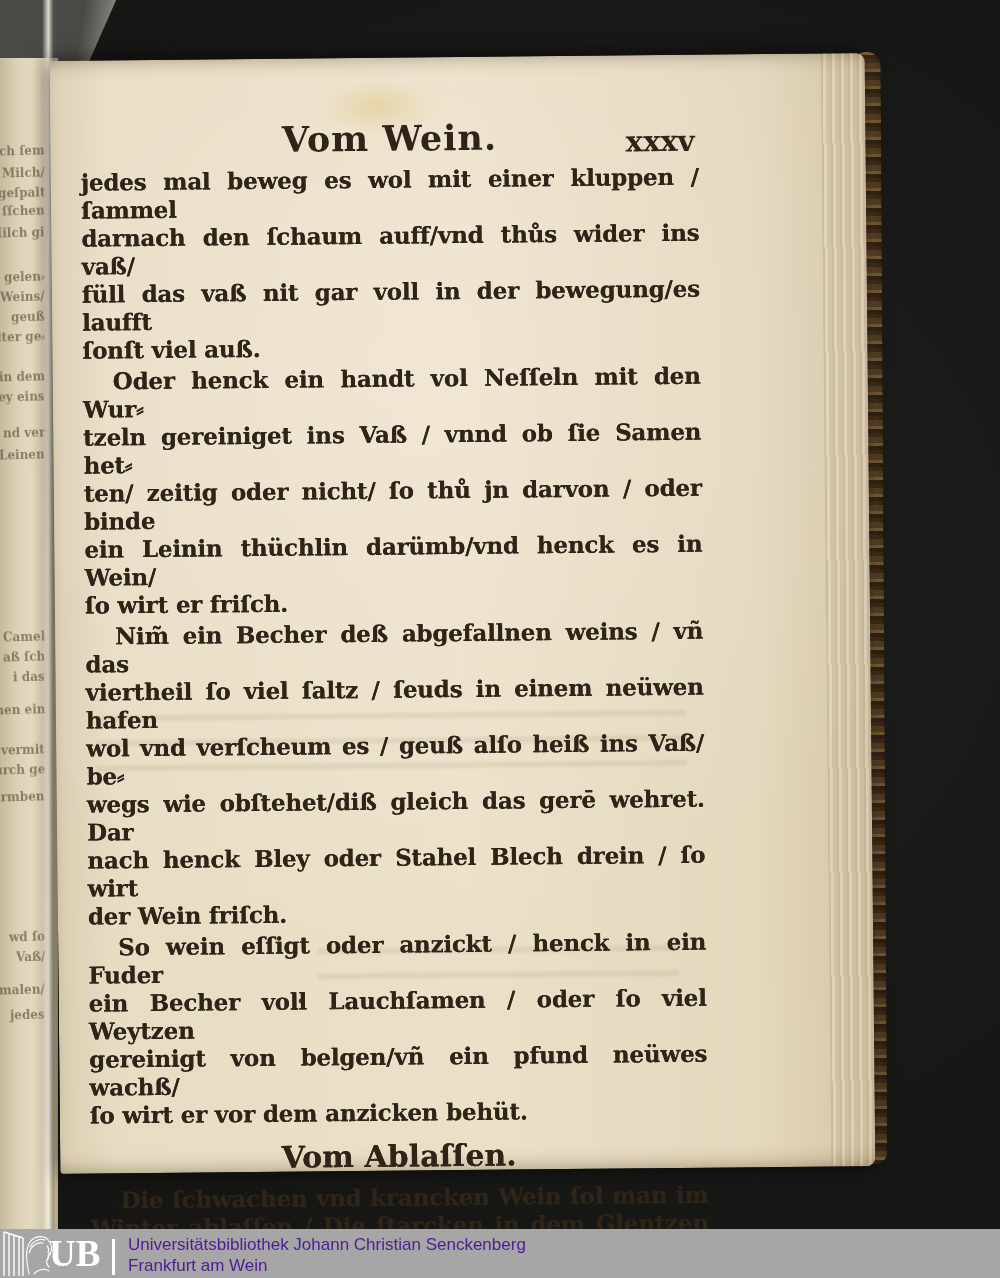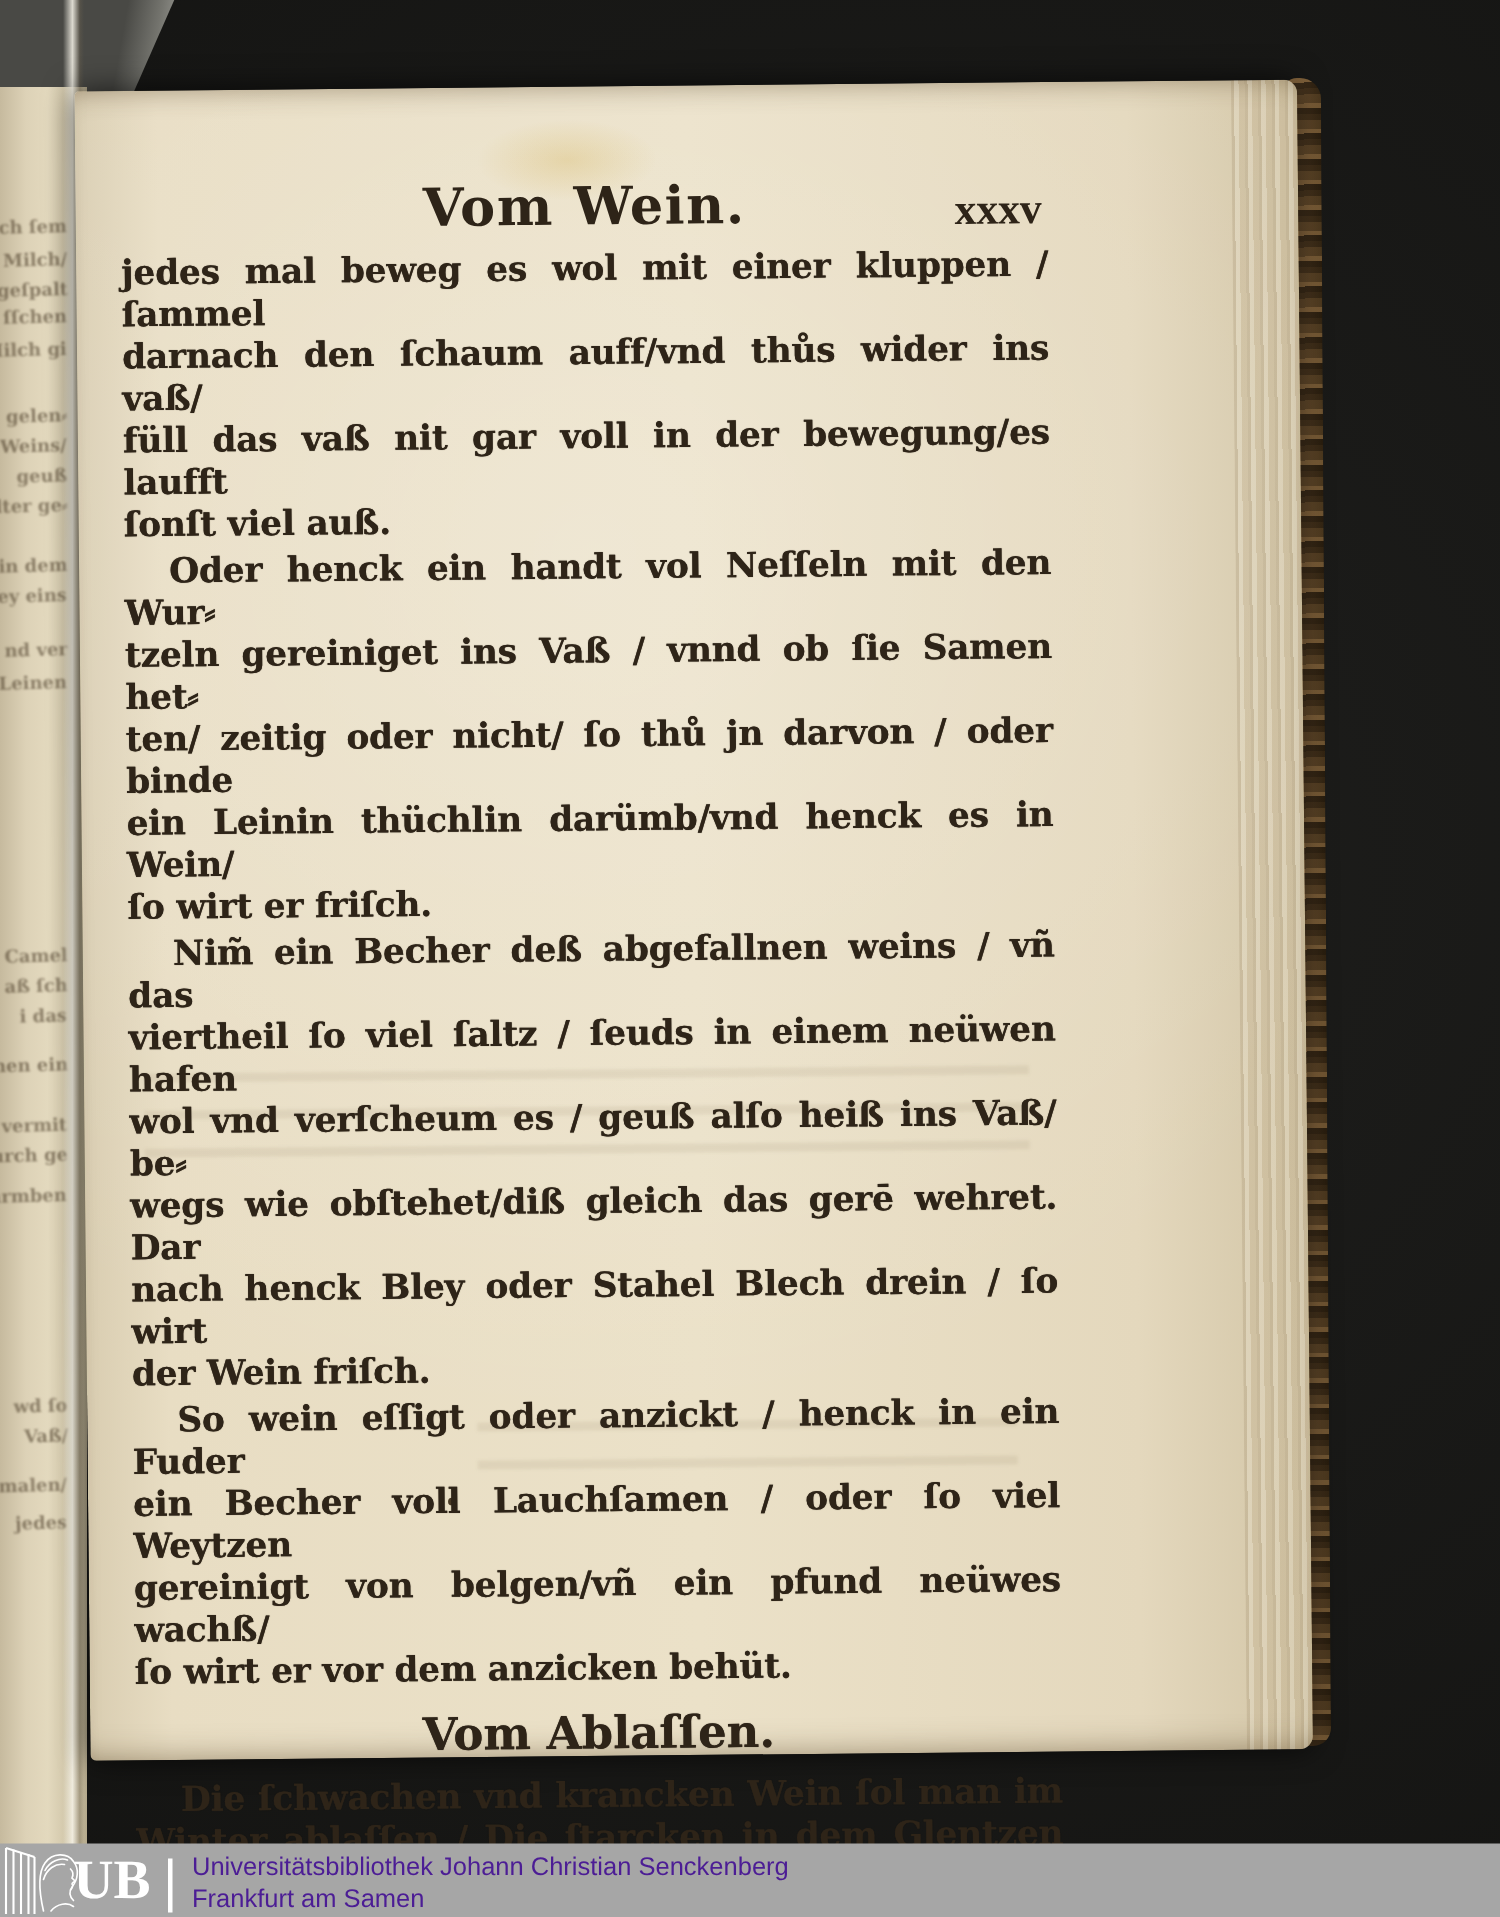--- a/index.html
+++ b/index.html
@@ -47,21 +47,21 @@
     background:radial-gradient(closest-side,rgba(208,168,62,.26),rgba(208,168,62,0));}
   .ghost{position:absolute;left:40px;width:590px;pointer-events:none;filter:blur(1.2px);
     background:repeating-linear-gradient(0deg,transparent 0 19px,rgba(118,98,66,.10) 19px 25px);}
   .g1{top:640px;height:90px;} .g2{top:880px;height:60px;left:260px;width:360px;}
   .ink-dot{position:absolute;left:240px;top:940px;width:5px;height:5px;border-radius:50%;background:#4a3b26;}
 
   
   .content{position:absolute;left:30px;top:60px;width:618px;color:#2e2418;}
   .header-row{position:relative;height:48px;}
   .title{text-align:center;font-size:35px;font-weight:700;letter-spacing:1px;}
-  .pagenum{position:absolute;right:4px;top:9px;font-size:29px;font-weight:700;font-family:Liberation Serif, serif;}
+  .pagenum{position:absolute;right:4px;top:9px;font-size:29px;font-weight:700;}
   .para{margin:0 0 3px 0;}
   .line{font-size:23px;line-height:28px;font-weight:700;letter-spacing:-0.2px;
     text-align:justify;text-align-last:justify;white-space:normal;
     text-shadow:0 0 .5px rgba(46,36,24,.9);}
   .line.nojust{text-align-last:left;}
   .line.indent{text-indent:30px;}
   .section-heading{text-align:center;font-size:30px;font-weight:700;margin:12px 0 10px 0;
     text-shadow:0 0 .5px rgba(46,36,24,.9);}
 
   
@@ -181,17 +181,17 @@
           <path d="M7 20 C9 13 15 9 21 10"></path>
           <path d="M25 13 C27 15 27 17 26 19 L28 21 C27 22 26 22 26 23 C27 24 26 26 25 27"></path>
           <path d="M12 41 C16 36 23 35 27 38"></path>
         </g>
       </svg>
       <div class="ub">UB</div>
       <div class="sep"></div>
     </div>
     <div class="footer-text">
       <div>Universitätsbibliothek Johann Christian Senckenberg</div>
-      <div>Frankfurt am Samen</div>
+      <div>Frankfurt am Wein</div>
     </div>
   </div>
 
 </div>
 
 </body></html>

